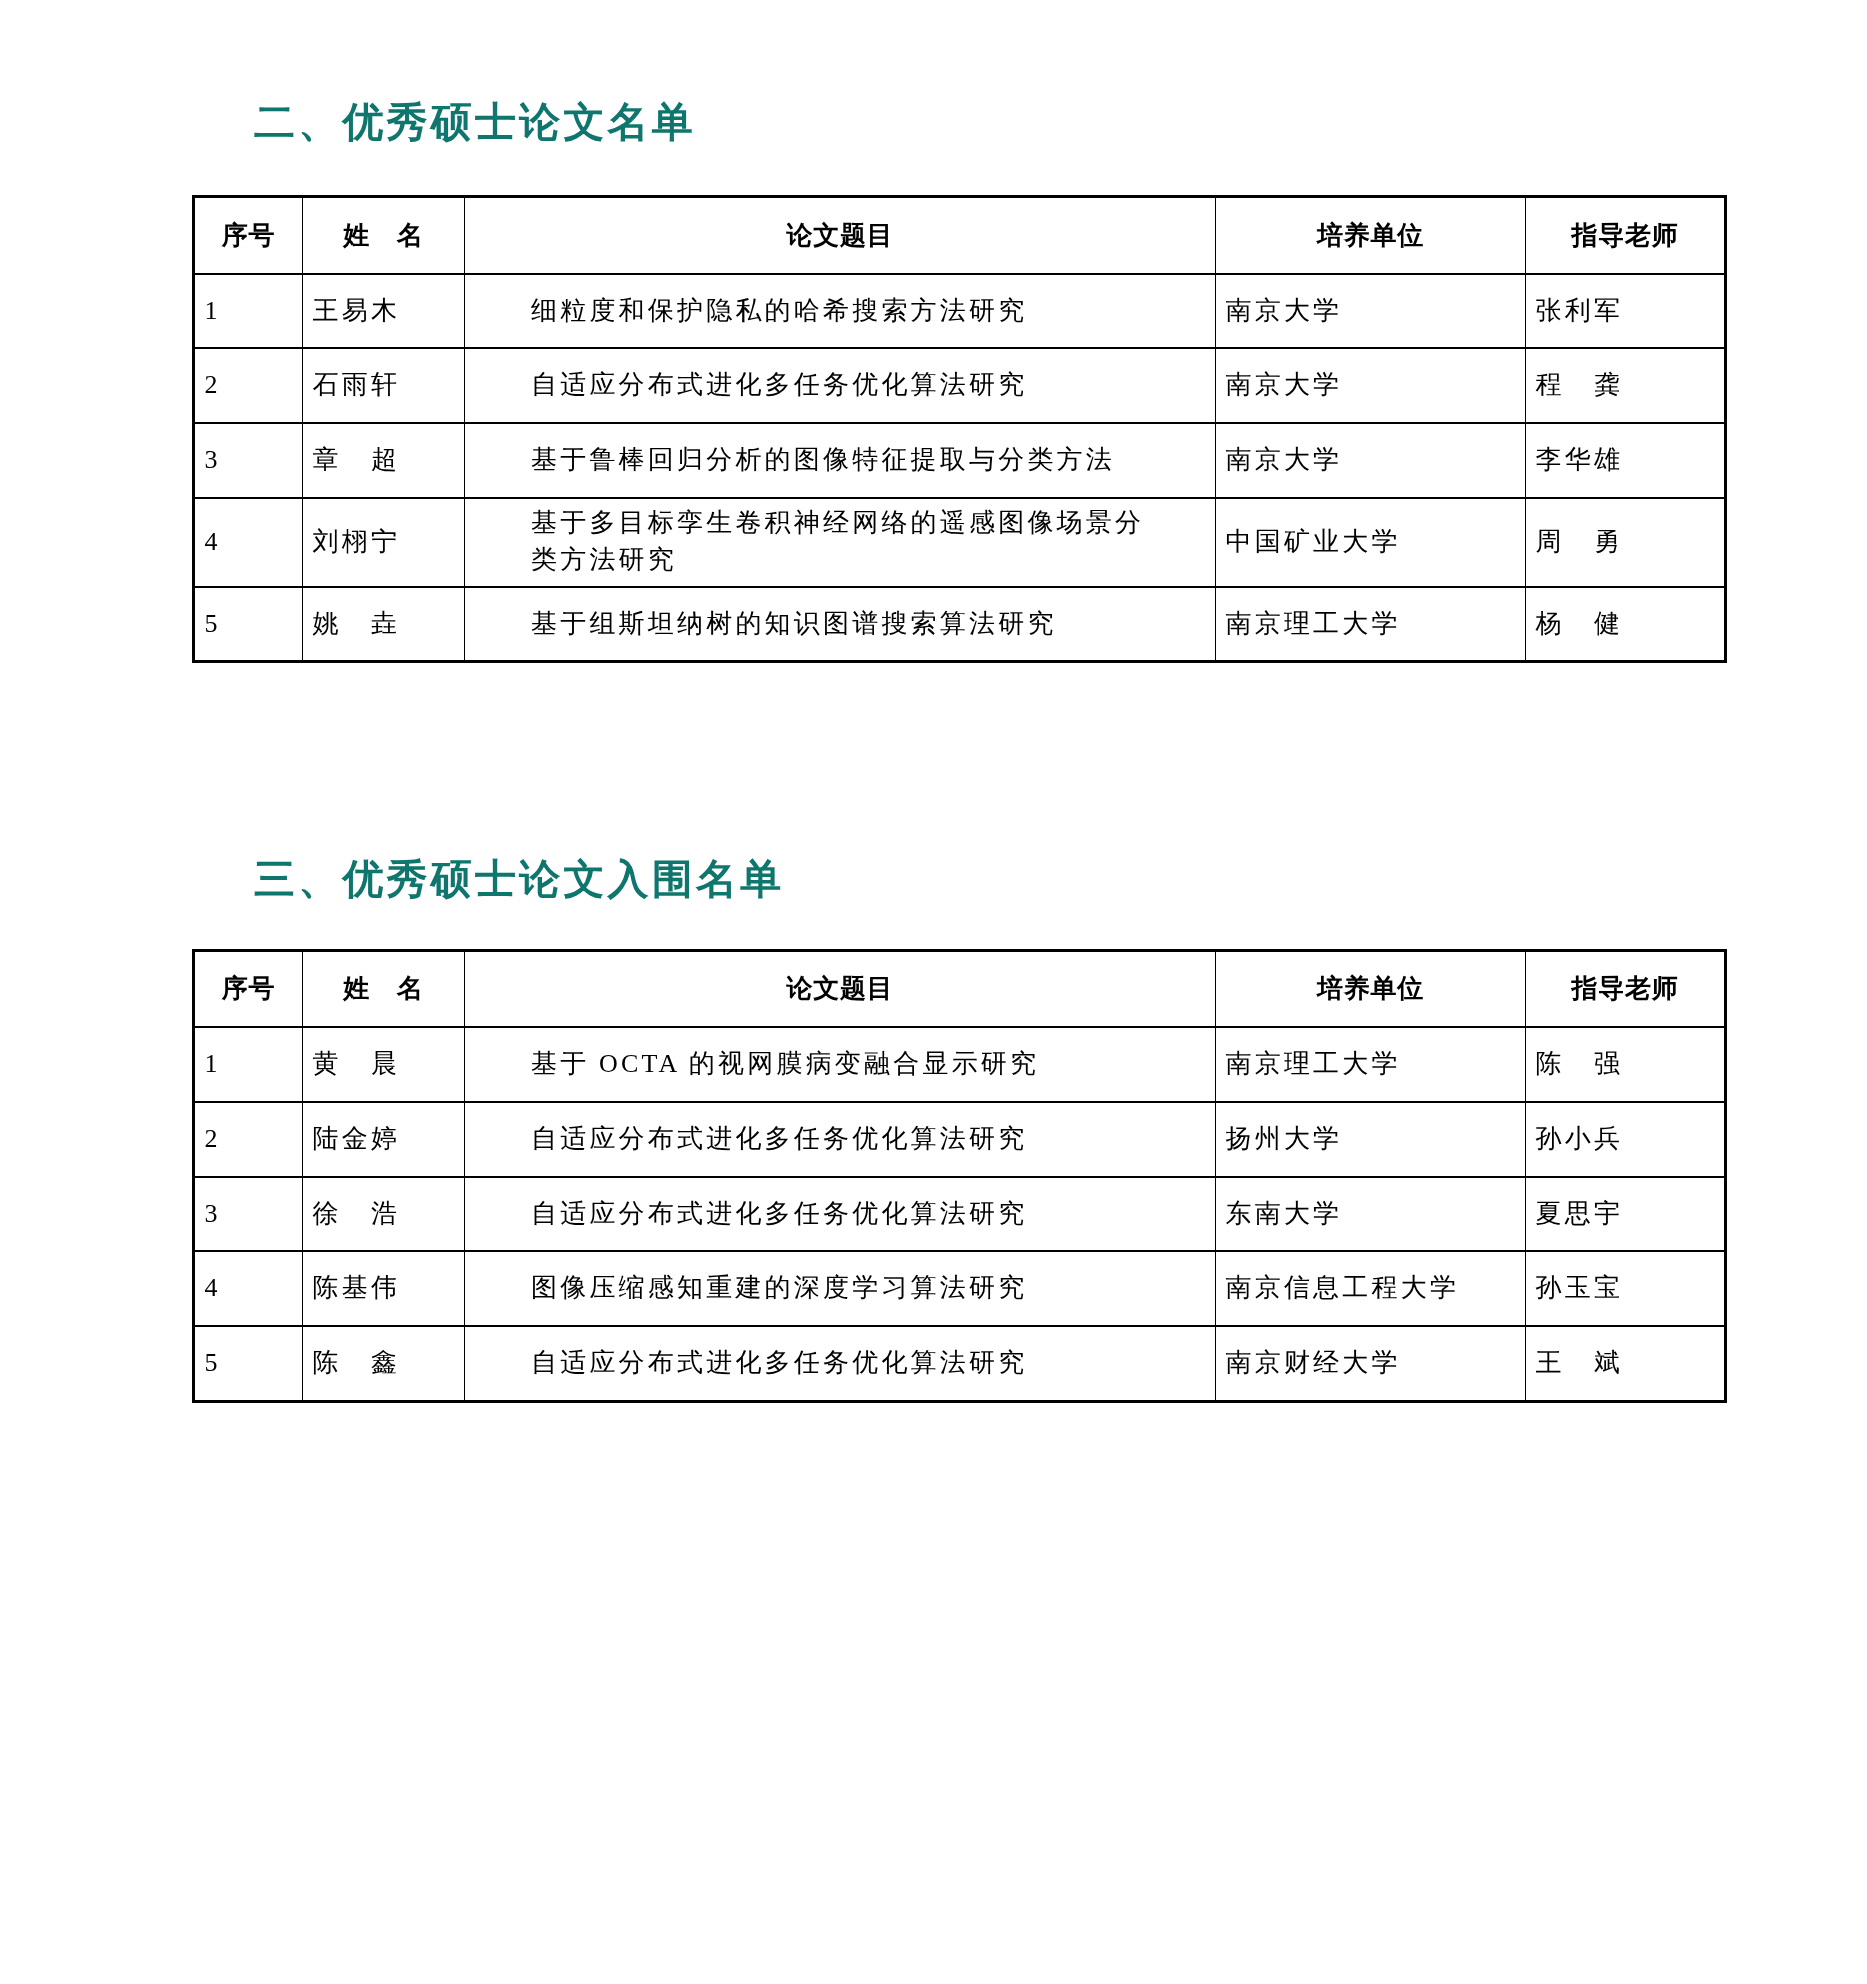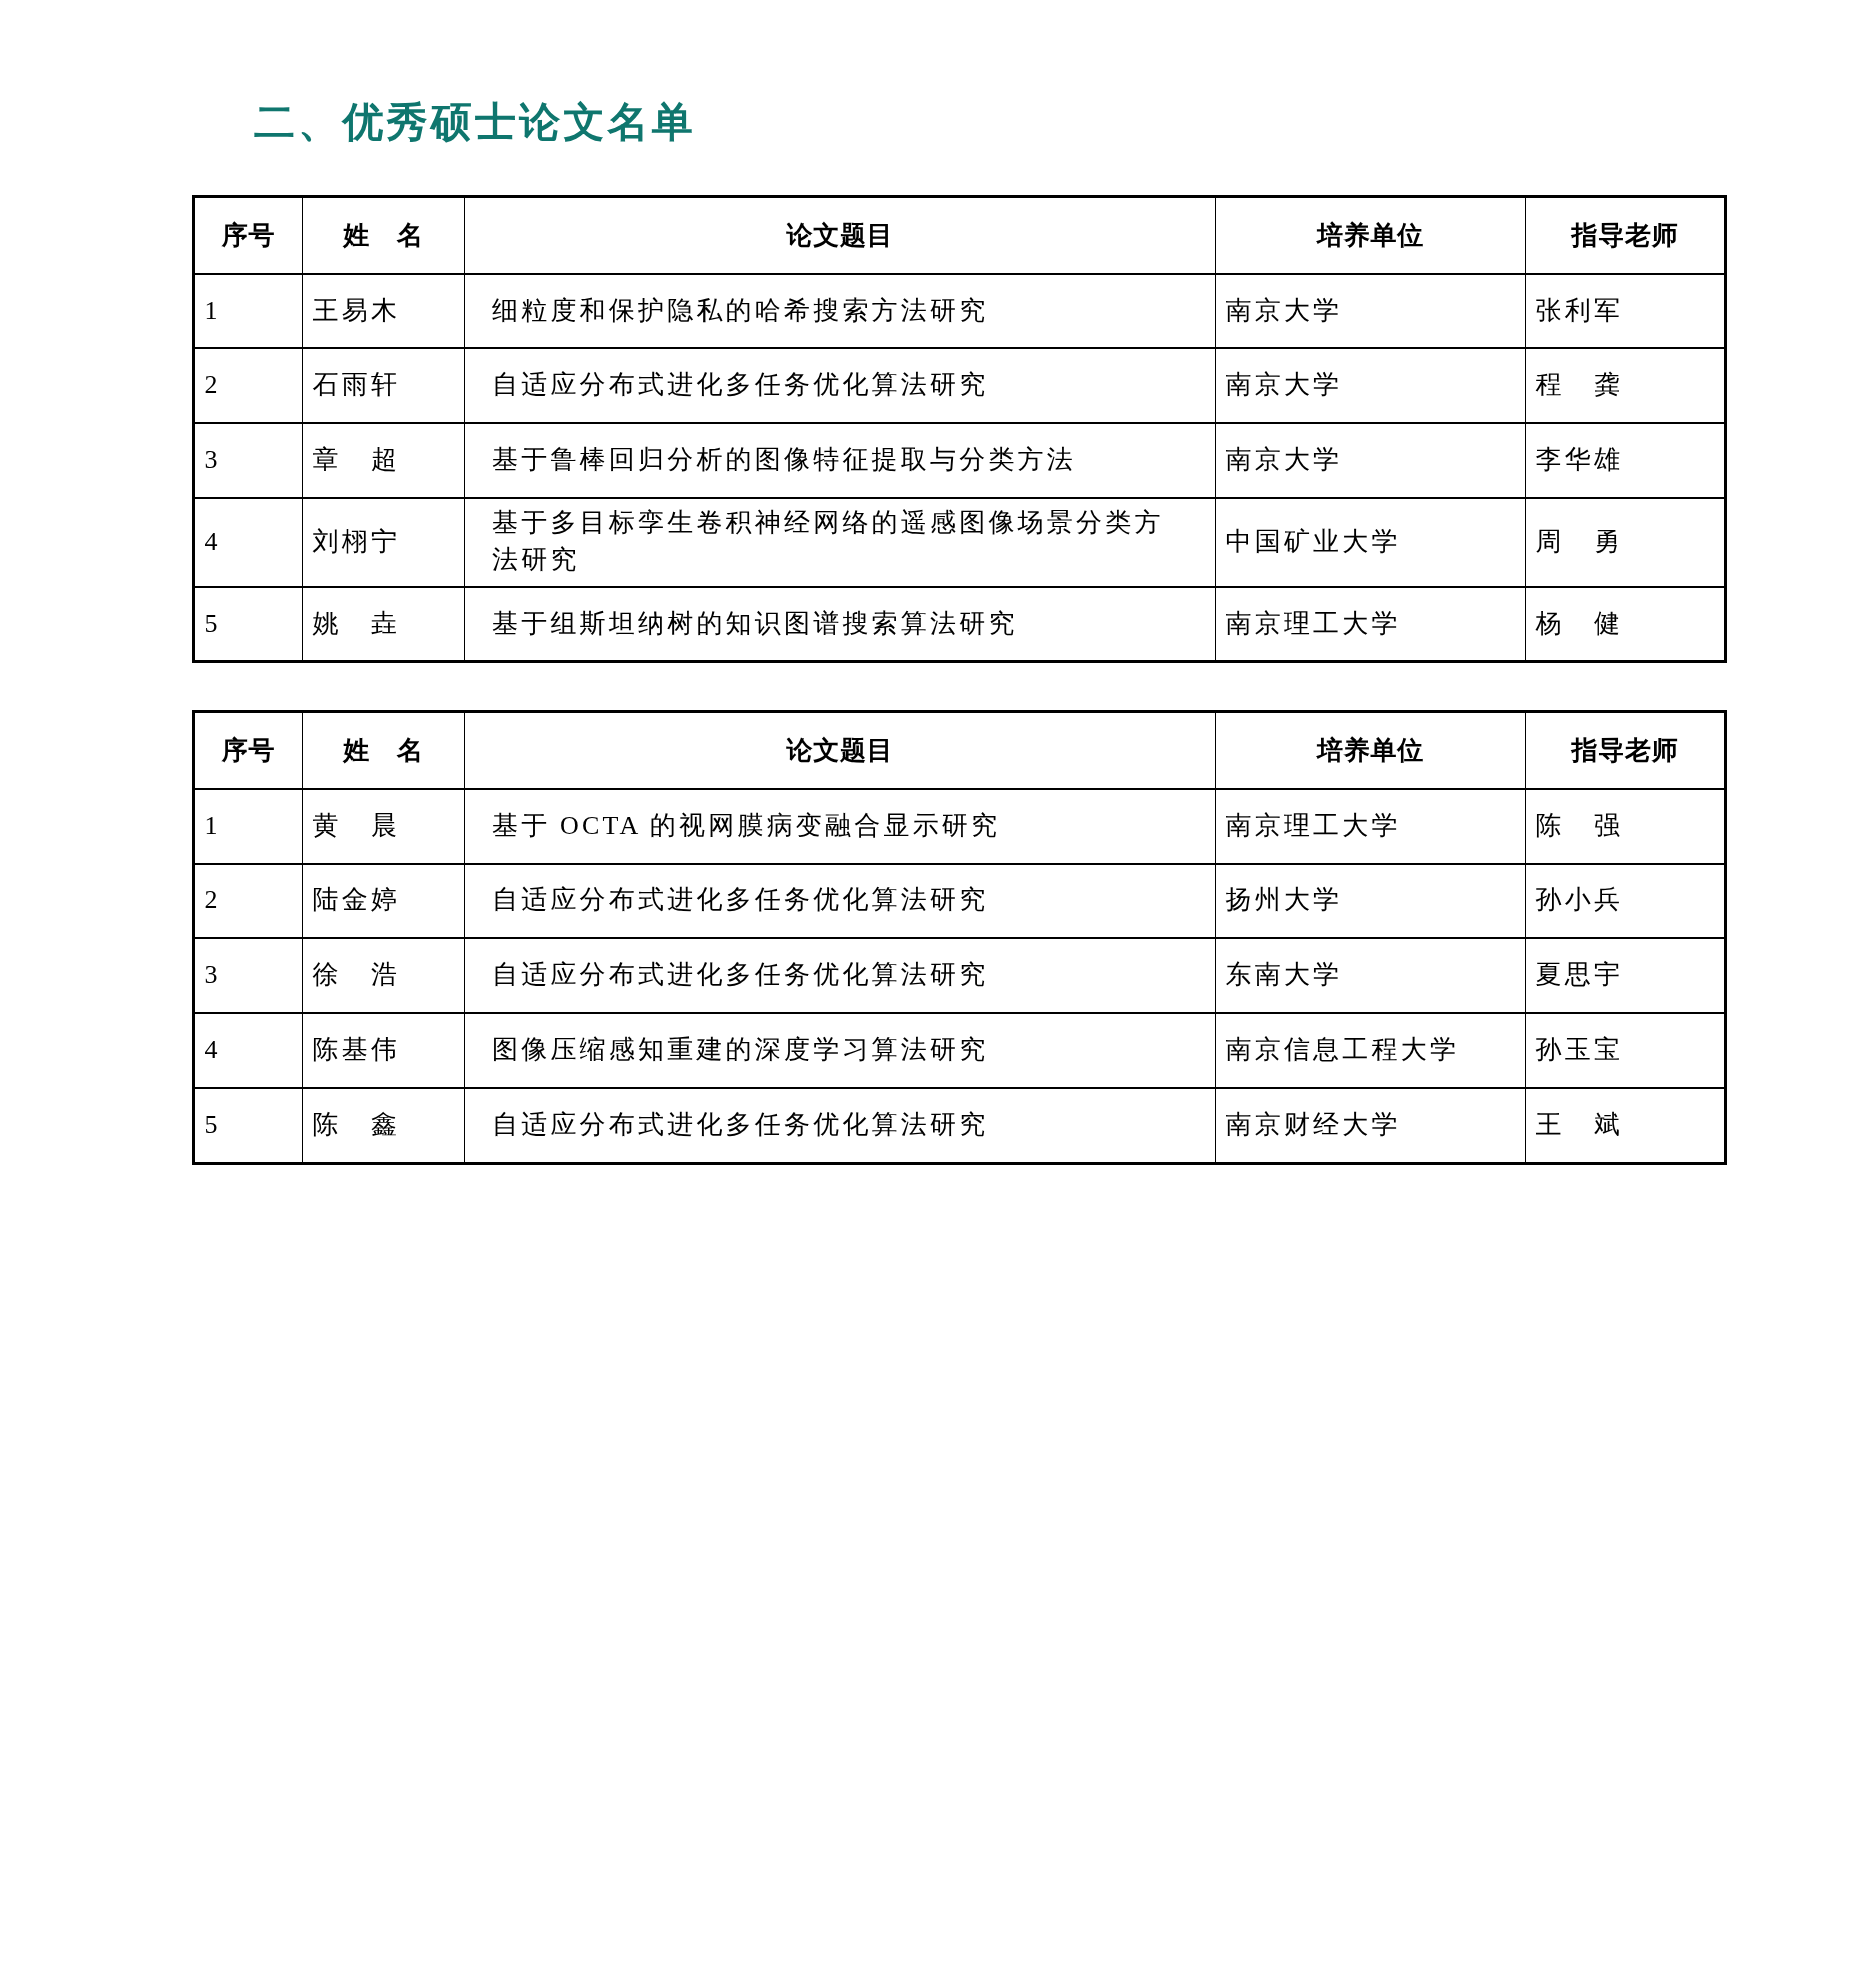--- a/index.html
+++ b/index.html
@@ -63,21 +63,21 @@
     padding: 3.2px 4px;
   }
   .award-table td {
     font-size: 26px;
     letter-spacing: 3.2px;
     height: 60px;
     padding: 6.4px 9.5px;
     line-height: 1.42;
   }
   .award-table td.cell-title {
-    padding-left: 27px;
+    padding-left: 66px;
     padding-right: 42px;
   }
   .col-index       { width: 109px; }
   .col-name        { width: 162px; }
   .col-title       { width: 751px; }
   .col-institution { width: 310px; }
   .col-advisor     { width: 200px; }
 </style>
 </head>
 <body>
@@ -137,20 +137,21 @@
             <td>姚　垚</td>
             <td class="cell-title">基于组斯坦纳树的知识图谱搜索算法研究</td>
             <td>南京理工大学</td>
             <td>杨　健</td>
           </tr>
         </tbody>
     </table>
   </section>
 
   <section class="doc-section doc-section-2">
+    <h2 class="section-heading">三、优秀硕士论文入围名单</h2>
     <table class="award-table">
       <colgroup>
         <col class="col-index">
           <col class="col-name">
           <col class="col-title">
           <col class="col-institution">
           <col class="col-advisor">
       </colgroup>
       <thead>
         <tr class="header-row">

